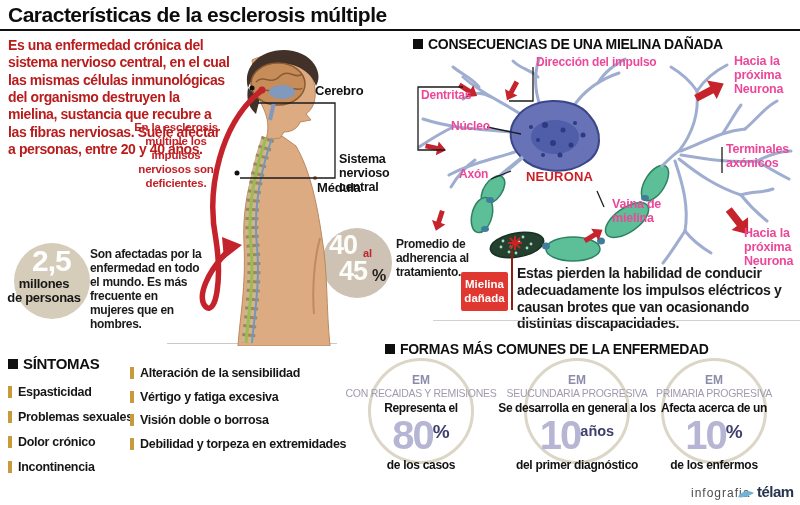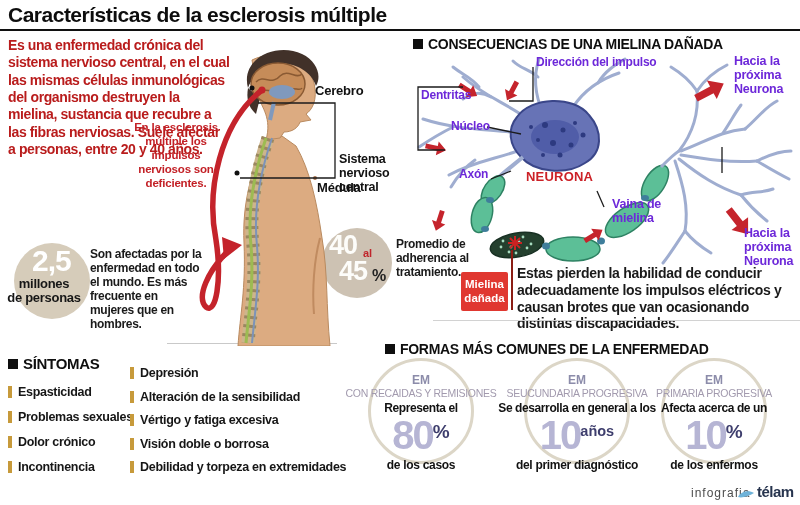--- a/index.html
+++ b/index.html
@@ -46,21 +46,21 @@
   .sec-formas{left:385px;top:341px;}
 
   
   .symcol{display:flex;flex-direction:column;}
   .symcol1{left:8px;top:385px;gap:11px;}
   .symcol2{left:130px;top:366px;gap:9.5px;}
   .sym{display:flex;align-items:center;gap:6px;font-size:12.5px;font-weight:bold;color:#161616;letter-spacing:-0.3px;}
   .tick{display:inline-block;width:4px;height:12px;background:#c79a3b;flex:0 0 auto;}
 
   
-  .nl{font-size:12px;font-weight:bold;color:#6d28d9;line-height:1.12;letter-spacing:-0.2px;}
+  .nl{font-size:12px;font-weight:bold;color:#ec4899;line-height:1.12;letter-spacing:-0.2px;}
   .l-dir{left:536px;top:56px;}
   .l-den{left:421px;top:89px;}
   .l-nuc{left:451px;top:120px;}
   .l-axon{left:459px;top:168px;}
   .l-neurona{left:526px;top:170px;color:#cc2127;font-size:13px;letter-spacing:0.2px;}
   .l-vaina{left:612px;top:197px;font-size:12.5px;}
   .l-term{left:726px;top:142px;font-size:12.5px;}
   .l-hacia-top{left:734px;top:54px;font-size:12.5px;}
   .l-hacia-bot{left:744px;top:226px;font-size:12.5px;}
 
@@ -174,24 +174,20 @@
     <div class="sym">
         <span class="tick"></span>
         <span>Dolor crónico</span>
       </div>
     <div class="sym">
         <span class="tick"></span>
         <span>Incontinencia</span>
       </div>
   </div>
   <div class="abs symcol symcol2">
-    <div class="sym">
-        <span class="tick"></span>
-        <span>Depresión</span>
-      </div>
     <div class="sym">
         <span class="tick"></span>
         <span>Alteración de la sensibilidad</span>
       </div>
     <div class="sym">
         <span class="tick"></span>
         <span>Vértigo y fatiga excesiva</span>
       </div>
     <div class="sym">
         <span class="tick"></span>
@@ -321,20 +317,22 @@
     </g>
   </svg>
 
   <div class="abs nl l-dir">Dirección del impulso</div>
   <div class="abs nl l-den">Dentritas</div>
   <div class="abs nl l-nuc">Núcleo</div>
   <div class="abs nl l-axon">Axón</div>
   <div class="abs nl l-neurona">NEURONA</div>
   <div class="abs nl l-vaina pre">Vaina de
 mielina</div>
+  <div class="abs nl l-term pre">Terminales
+axónicos</div>
   <div class="abs nl l-hacia-top pre">Hacia la
 próxima
 Neurona</div>
   <div class="abs nl l-hacia-bot pre">Hacia la
 próxima
 Neurona</div>
 
   <div class="abs mielina-line"></div>
   <div class="abs mielina-box pre">Mielina
 dañada</div>

